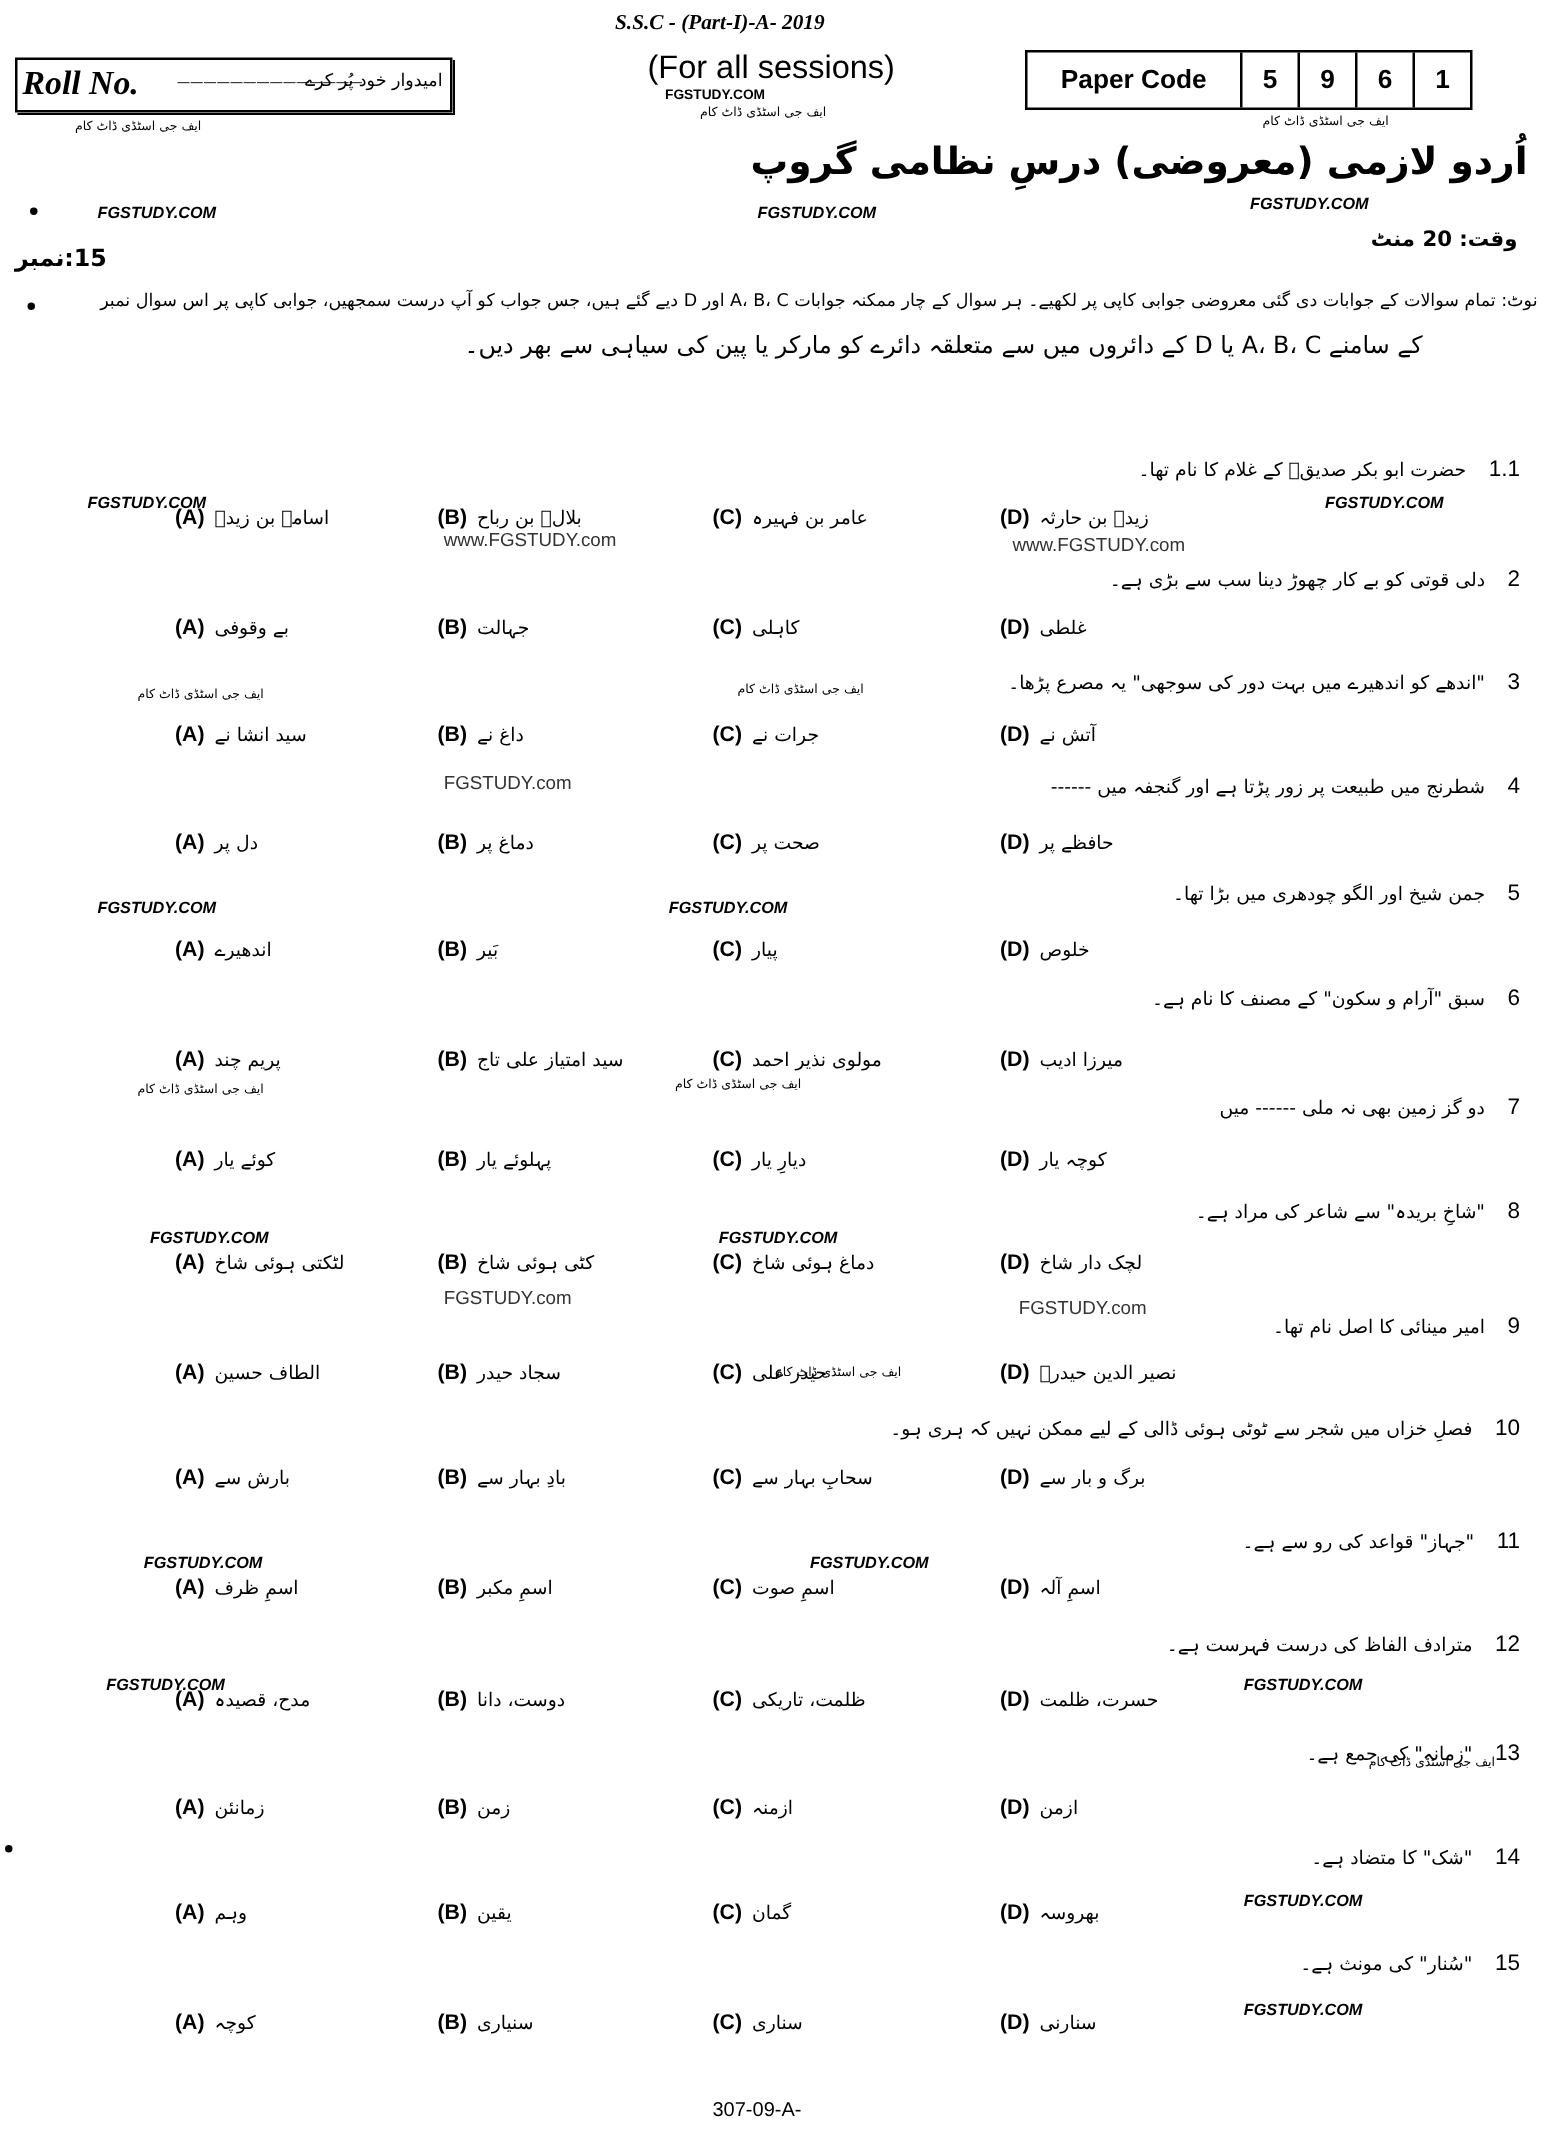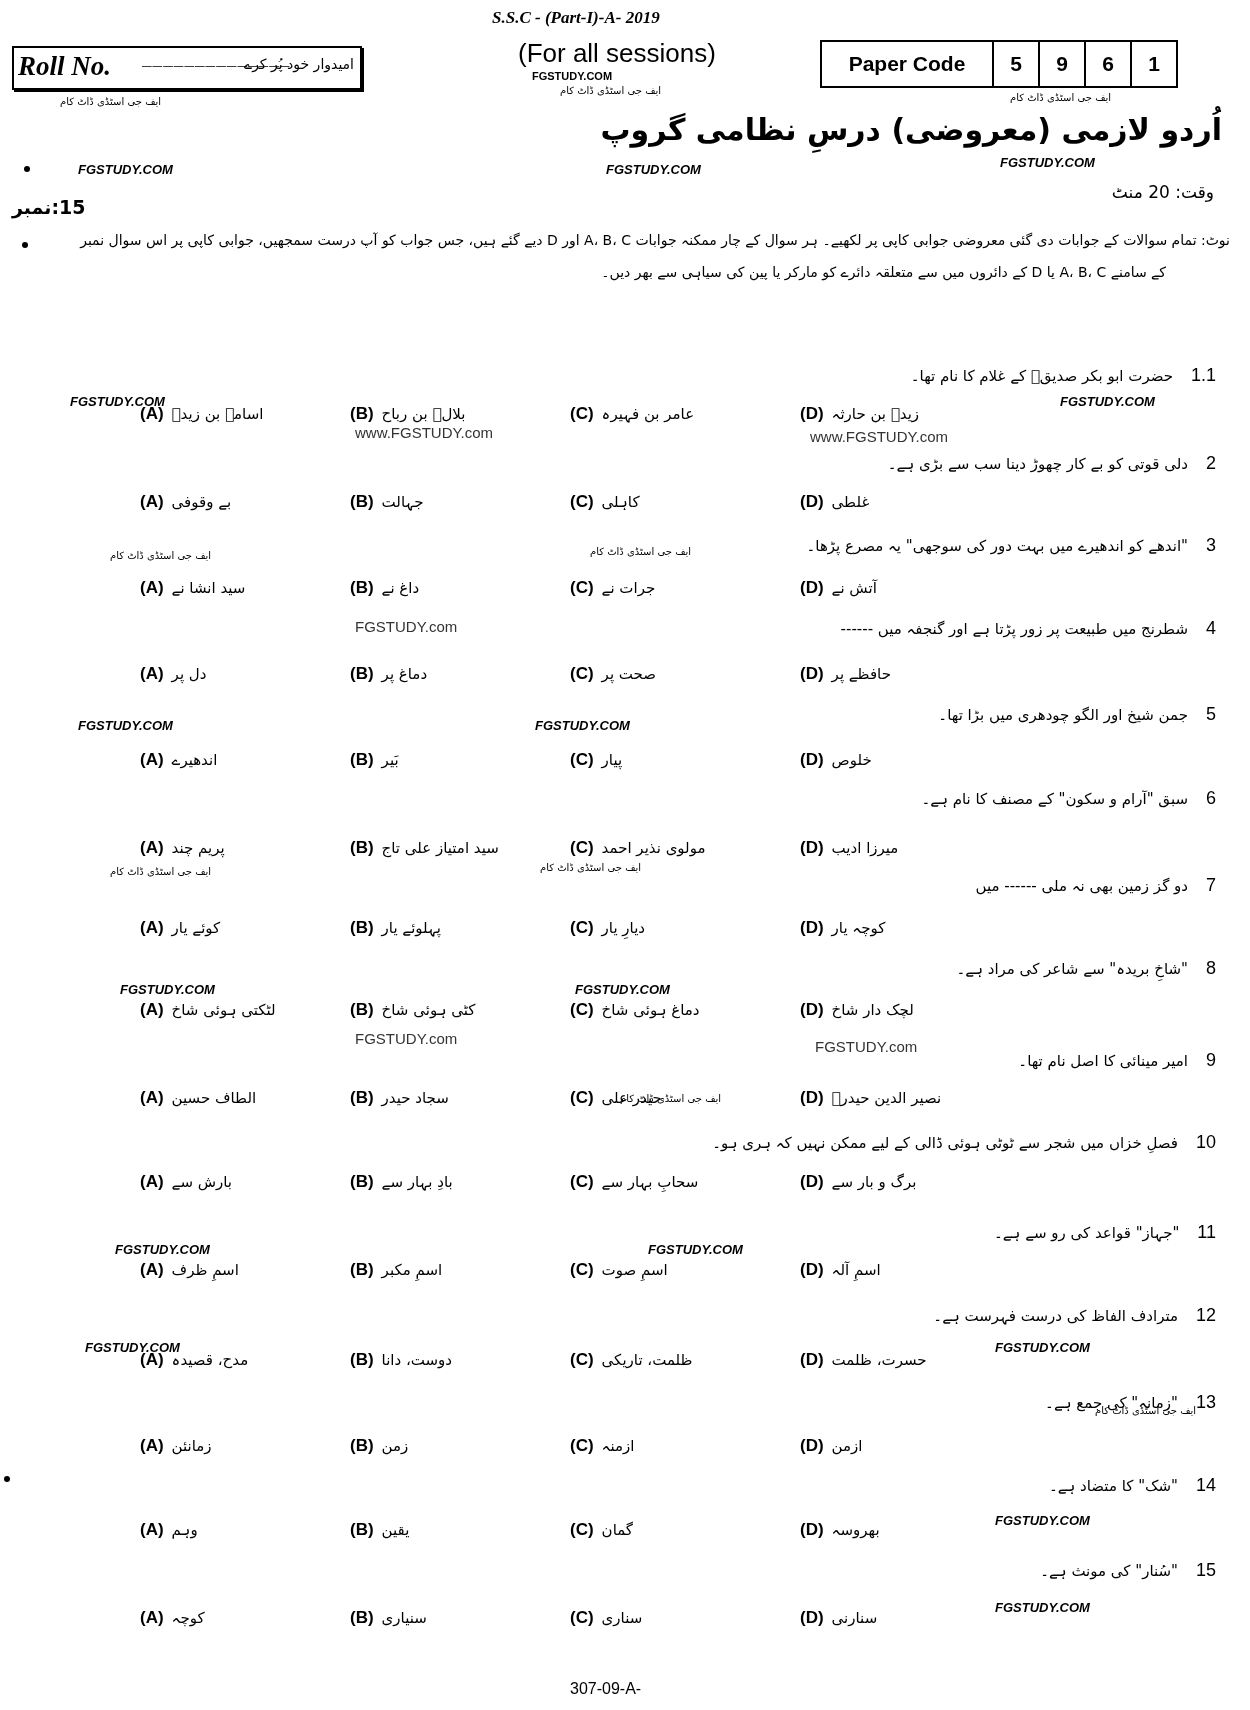--- a/index.html
+++ b/index.html
@@ -24,29 +24,29 @@
 
   #paper-code { left:820px; top:40px; height:44px; border:2px solid #000; display:flex; }
   .pc-cell { border-right:2px solid #000; height:44px; display:flex; align-items:center; justify-content:center; font-family:"Liberation Sans", sans-serif; font-weight:bold; font-size:21px; }
   .pc-cell:last-child { border-right:none; }
   #pc-label { width:170px; }
   .pc-digit { width:44px; }
   #pc-wm { left:1010px; top:92px; }
 
   #subject-title { right:28px; top:112px; font-size:30px; font-weight:bold; }
   #subject-wm { left:1000px; top:155px; }
-  #time { right:36px; top:182px; font-size:17px; font-weight:normal; }
+  #time { right:36px; top:182px; font-size:17px; font-weight:bold; }
   #marks { left:12px; top:196px; font-size:19px; font-weight:bold; }
   .dot { width:6px; height:6px; background:#000; border-radius:50%; }
 
   #wm-top-left { left:78px; top:162px; }
   #wm-top-center { left:606px; top:162px; }
 
   #note-line1 { right:20px; top:232px; font-size:14px; }
-  #note-line2 { right:84px; top:264px; font-size:14px; }
+  #note-line2 { right:112px; top:264px; font-size:19px; }
 
   .q { right:34px; font-size:15px; display:flex; align-items:baseline; gap:18px; direction:rtl; }
   .q .qnum { font-family:"Liberation Sans", sans-serif; font-size:18px; direction:ltr; }
   .opt { display:flex; align-items:center; gap:8px; direction:ltr; }
   .opt .lab { font-family:"Liberation Sans", sans-serif; font-weight:bold; font-size:17px; }
   .opt .txt { font-size:15px; direction:rtl; }
 
   #footer-code { left:570px; top:1680px; font-family:"Liberation Sans", sans-serif; font-size:16px; }
 </style>
 </head>

